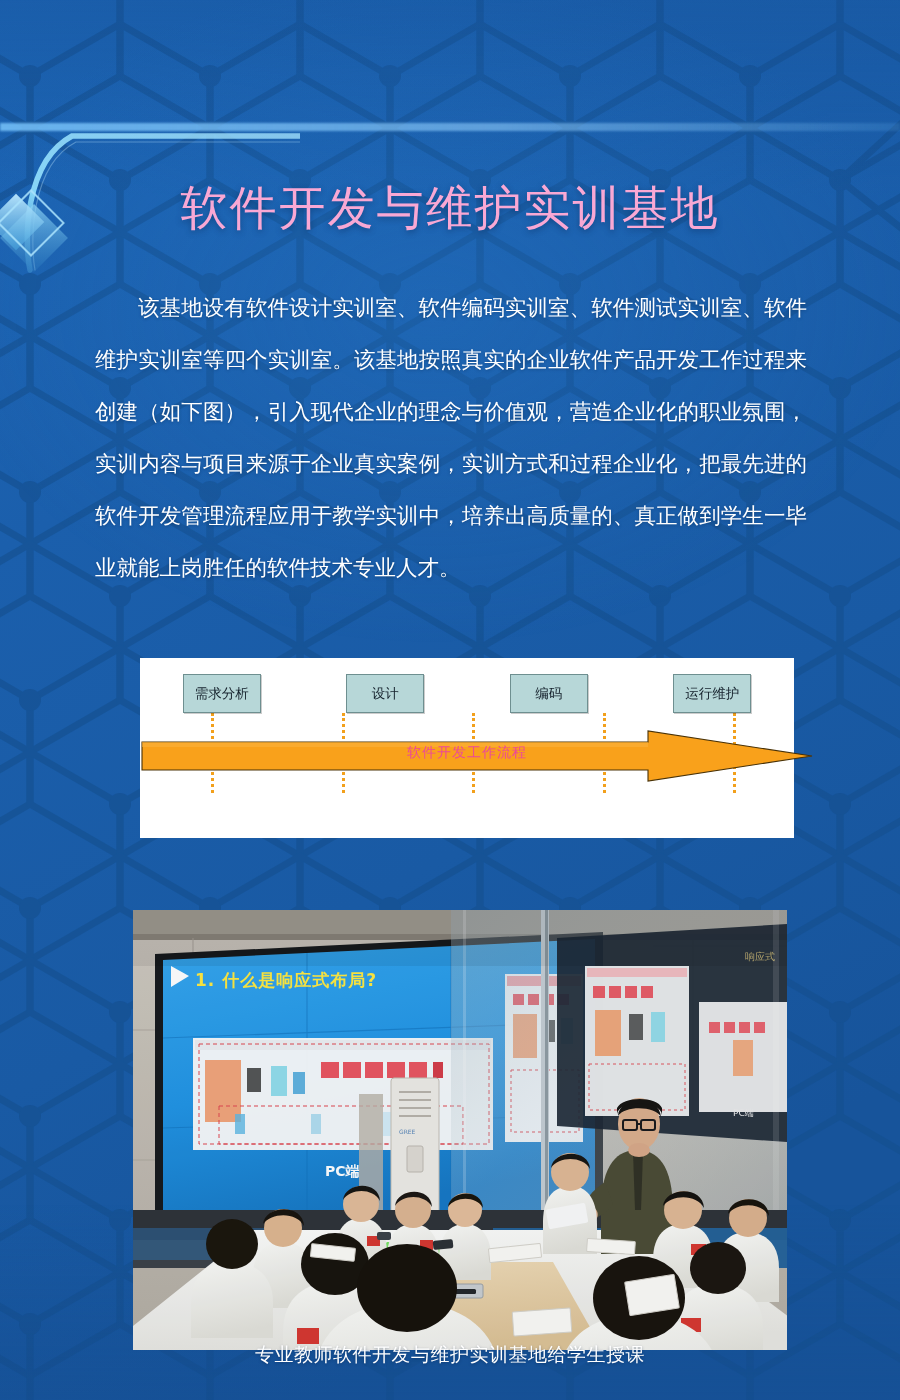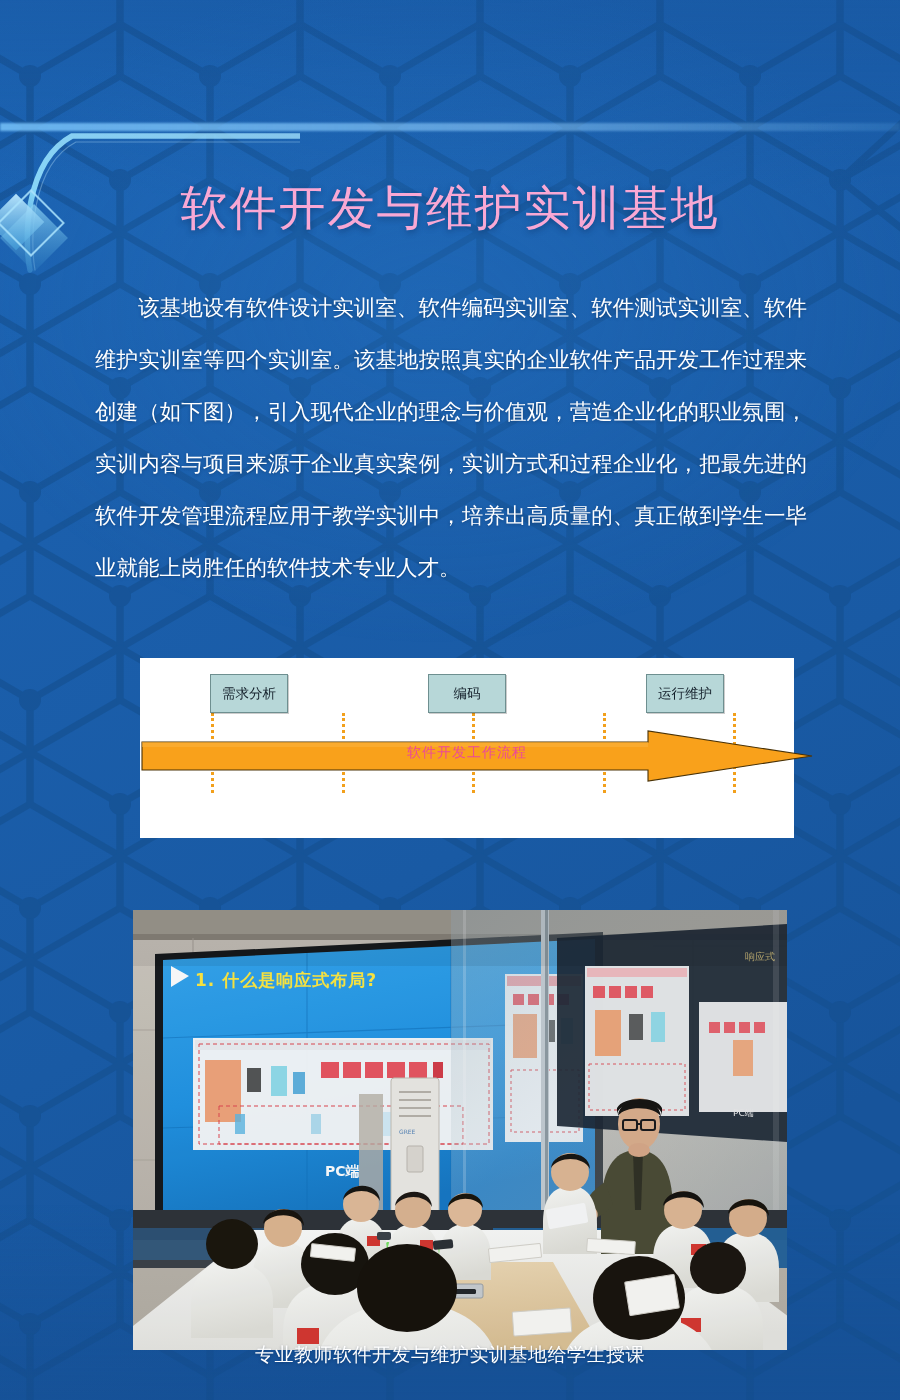--- a/index.html
+++ b/index.html
@@ -342,20 +342,23 @@
     <div class="dotline" style="left:202px;"></div>
     <div class="dotline" style="left:332px;"></div>
     <div class="dotline" style="left:463px;"></div>
     <div class="dotline" style="left:593px;"></div>
 
     <div class="stage-row">
       <div class="stage-cell">
         <div class="stage-box">需求分析</div>
       </div>
       <div class="stage-cell">
+        <div class="stage-box">设计</div>
+      </div>
+      <div class="stage-cell">
         <div class="stage-box">编码</div>
       </div>
       <div class="stage-cell">
         <div class="stage-box">运行维护</div>
       </div>
     </div>
 
     <div id="arrow-label">软件开发工作流程</div>
 
 

